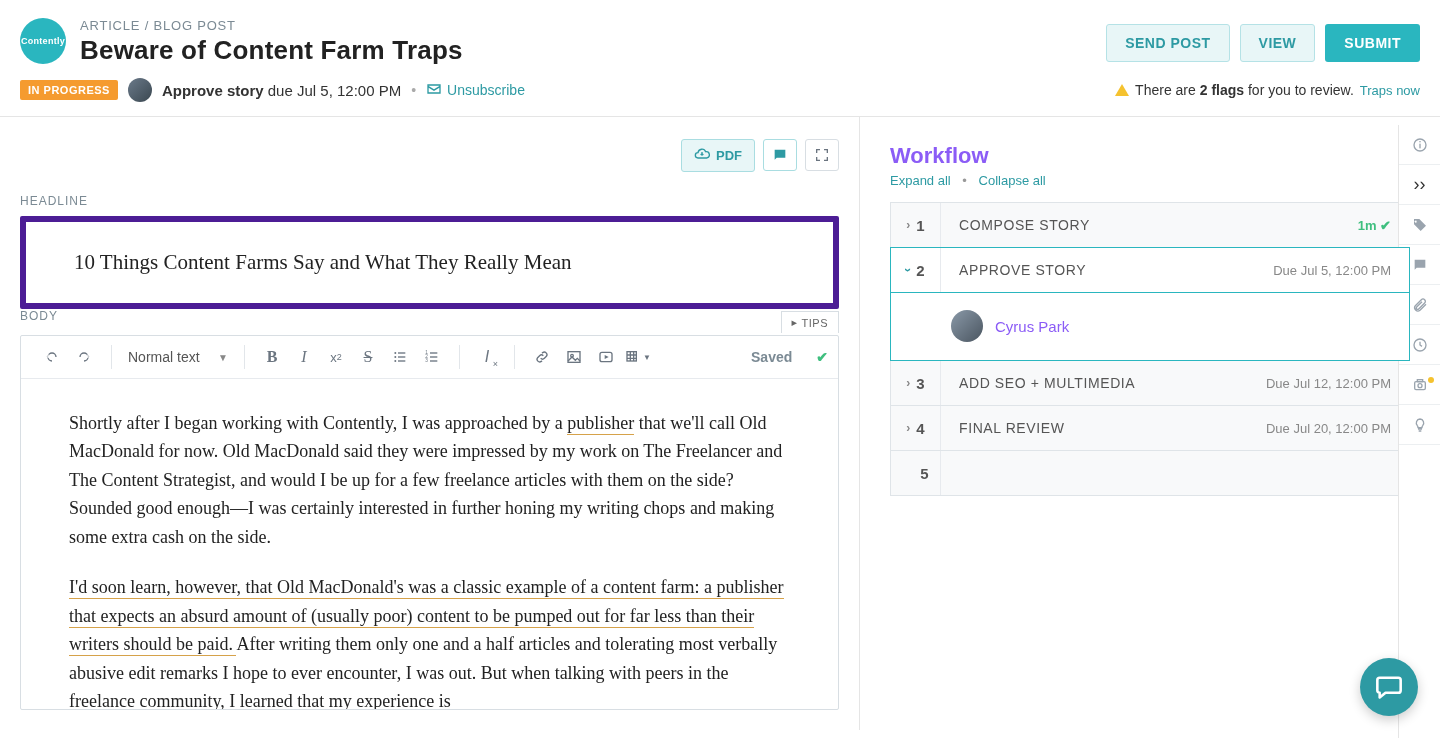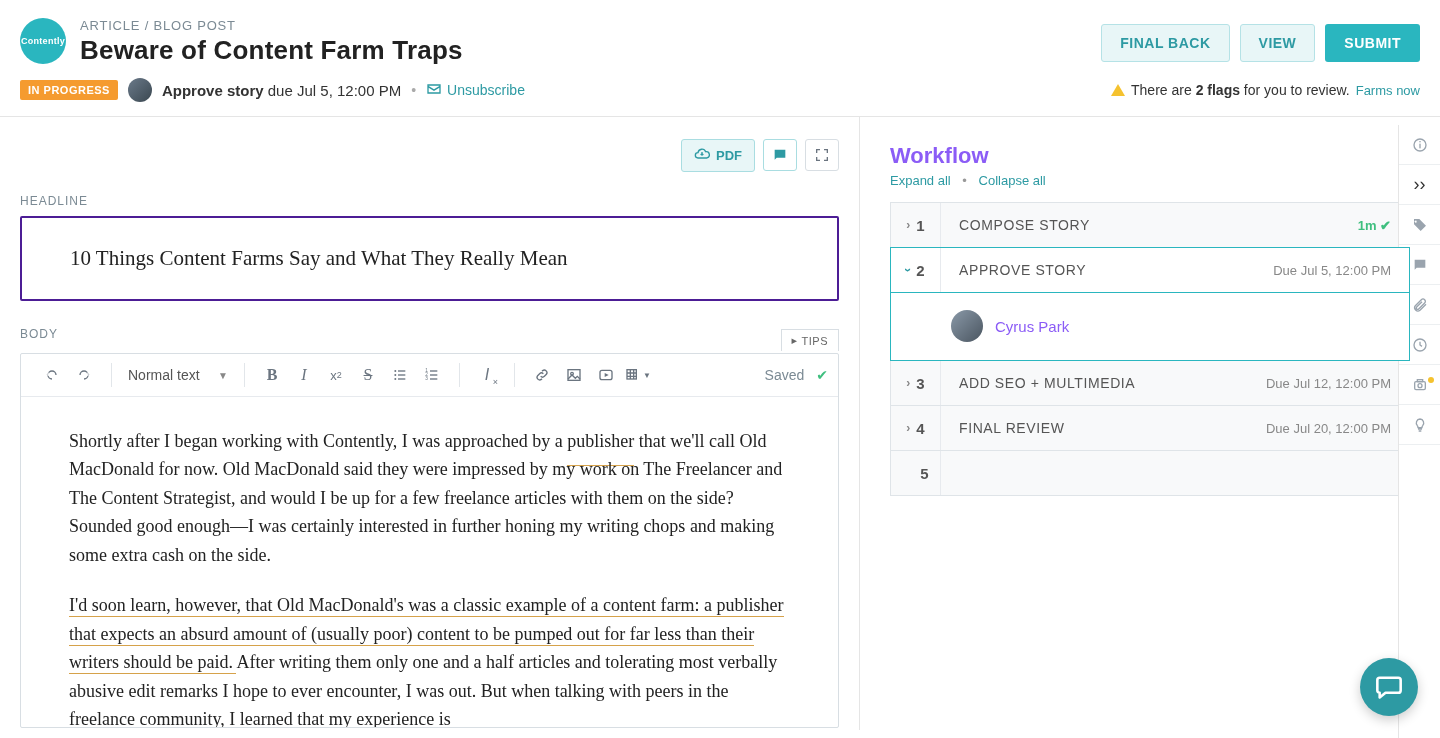--- a/index.html
+++ b/index.html
@@ -83,23 +83,23 @@
     padding: 6px 12px; font-size: 13px; font-weight: 600;
     border-radius: 3px; cursor: pointer;
   }
   .pill-outline { background:#e8f6f7; border:1px solid #a9dde1; color:#2d9aa3; }
   .pill-icon { width:34px; height:32px; display:inline-flex; align-items:center; justify-content:center;
     border:1px solid #a9dde1; color:#2d9aa3; border-radius:3px; background:#fff; cursor:pointer;}
   .section-label {
     color:#7b8a94; font-size:12px; letter-spacing:1px; margin-bottom:8px;
   }
   .headline-box {
-    border:2px solid #4c1d95; border-radius:2px; padding:28px 48px;
+    border:6px solid #4c1d95; border-radius:2px; padding:28px 48px;
     font-family: Georgia, "Times New Roman", serif;
-    font-size:21px; color:#222; margin-bottom:26px;
+    font-size:21px; color:#222; 
   }
   .body-label-row { display:flex; justify-content:space-between; align-items:center; margin-bottom:0;}
   .tips-btn {
     font-size:11px; letter-spacing:.5px; color:#666; border:1px solid #d8dee3;
     border-bottom:none; padding:4px 10px; display:inline-flex; align-items:center; gap:4px;
     background:#fff;
   }
   .editor-box { border:1px solid #d8dee3; border-radius:2px; }
   .toolbar {
     display:flex; align-items:center; padding:6px 10px; border-bottom:1px solid #e7eaee;
@@ -108,30 +108,30 @@
   .tb-group { display:flex; align-items:center; gap:2px; padding:0 6px; }
   .tb-sep { width:1px; height:24px; background:#e2e6ea; margin:0 2px;}
   .tb-btn {
     width:30px; height:30px; display:inline-flex; align-items:center; justify-content:center;
     color:#6b7580; font-size:16px; cursor:pointer; border-radius:3px;
   }
   .tb-select {
     display:flex; align-items:center; gap:10px; padding:4px 10px;
     color:#555; font-size:14px; cursor:pointer; min-width:120px; justify-content:space-between;
   }
-  .saved-indicator { margin-left:auto; color:#7b8a94; font-size:14px; display:flex; align-items:center; gap:12px;}
+  .saved-indicator { margin-left:auto; color:#7b8a94; font-size:14px; display:flex; align-items:center; gap:24px;font-weight:bold;}
   .saved-indicator .check { color:#3fbf7f; }
   .body-content {
     padding:30px 48px 0 48px;
     font-family: Georgia, "Times New Roman", serif;
     font-size:18px; line-height:1.58; color:#222;
     height:330px; overflow:hidden;
   }
   .body-content p { margin-bottom:22px; }
-  .underline-word { border-bottom:1px solid #d6a24a; padding-bottom:14px; }
+  .underline-word { border-bottom:1px solid #d6a24a; padding-bottom:1px; }
   .underline-sentence { border-bottom:1px solid #d6a24a; padding-bottom:1px; }
   
   .workflow-pane { width:580px; padding:26px 30px 0 30px; position:relative;}
   .wf-title { font-size:22px; font-weight:700; color:#8b5cf6; margin-bottom:4px;}
   .wf-controls { font-size:13px; margin-bottom:14px; }
   .wf-controls a { color:#2d9aa3; text-decoration:none; }
   .wf-controls .sep { color:#999; margin:0 8px; }
   .wf-list { border-left:3px solid #2ab6bf; margin-left:8px; }
   .wf-step {
     display:flex; align-items:stretch; border:1px solid #dfe4e8; margin-bottom:-1px;
@@ -181,21 +181,21 @@
 <body>
 
 <div class="header">
   <div class="header-top">
     <div class="logo">Contently</div>
     <div class="title-block">
       <div class="breadcrumb">ARTICLE / BLOG POST</div>
       <div class="page-title">Beware of Content Farm Traps</div>
     </div>
     <div class="header-buttons">
-      <div class="btn btn-outline">FINAL BACK</div>
+      <div class="btn btn-outline">SEND POST</div>
       <div class="btn btn-outline">VIEW</div>
       <div class="btn btn-primary">SUBMIT</div>
     </div>
   </div>
   <div class="header-sub">
     <div class="status-row">
       <span class="badge">IN PROGRESS</span>
       <span class="avatar-sm"></span>
       <span class="status-text">
         <strong>Approve story</strong>
@@ -209,21 +209,21 @@
             </svg>
         </span>
         <span>Unsubscribe</span>
       </span>
     </div>
     <div class="flags-notice">
       <span class="warn"></span>
       <span>
         <span>There are </span><strong>2 flags</strong><span> for you to review.</span>
       </span>
-      <a href="#">Farms now</a>
+      <a href="#">Traps now</a>
     </div>
   </div>
 </div>
 
 <div class="main">
 
   <div class="editor-pane">
     <div class="editor-top-actions">
       <div class="pill-btn pill-outline">
         <span>

